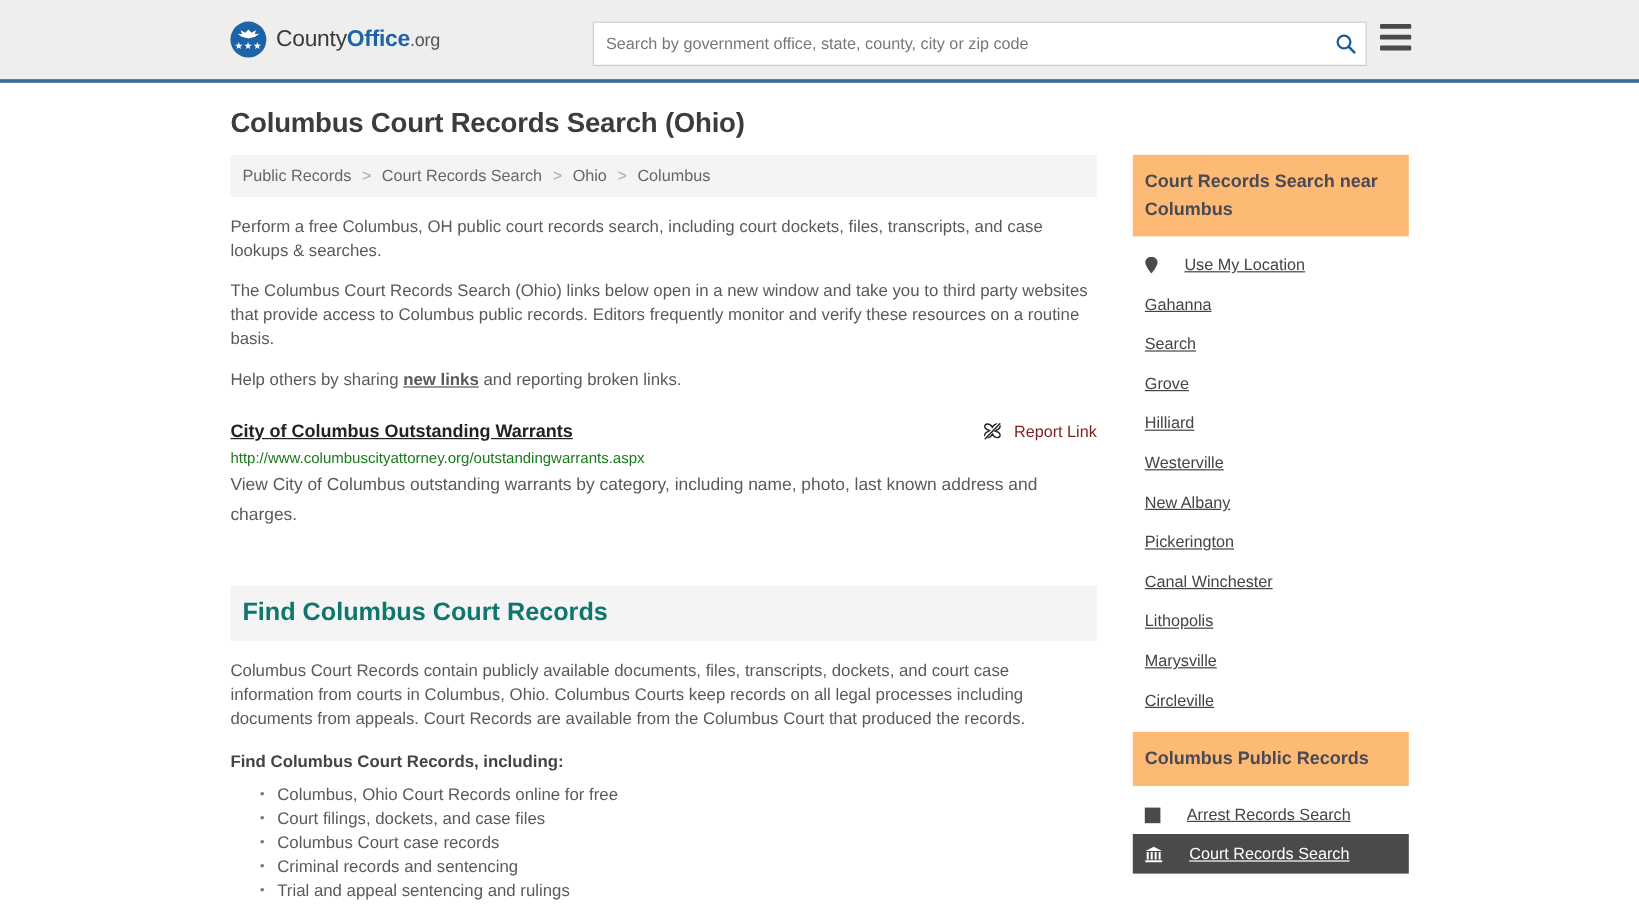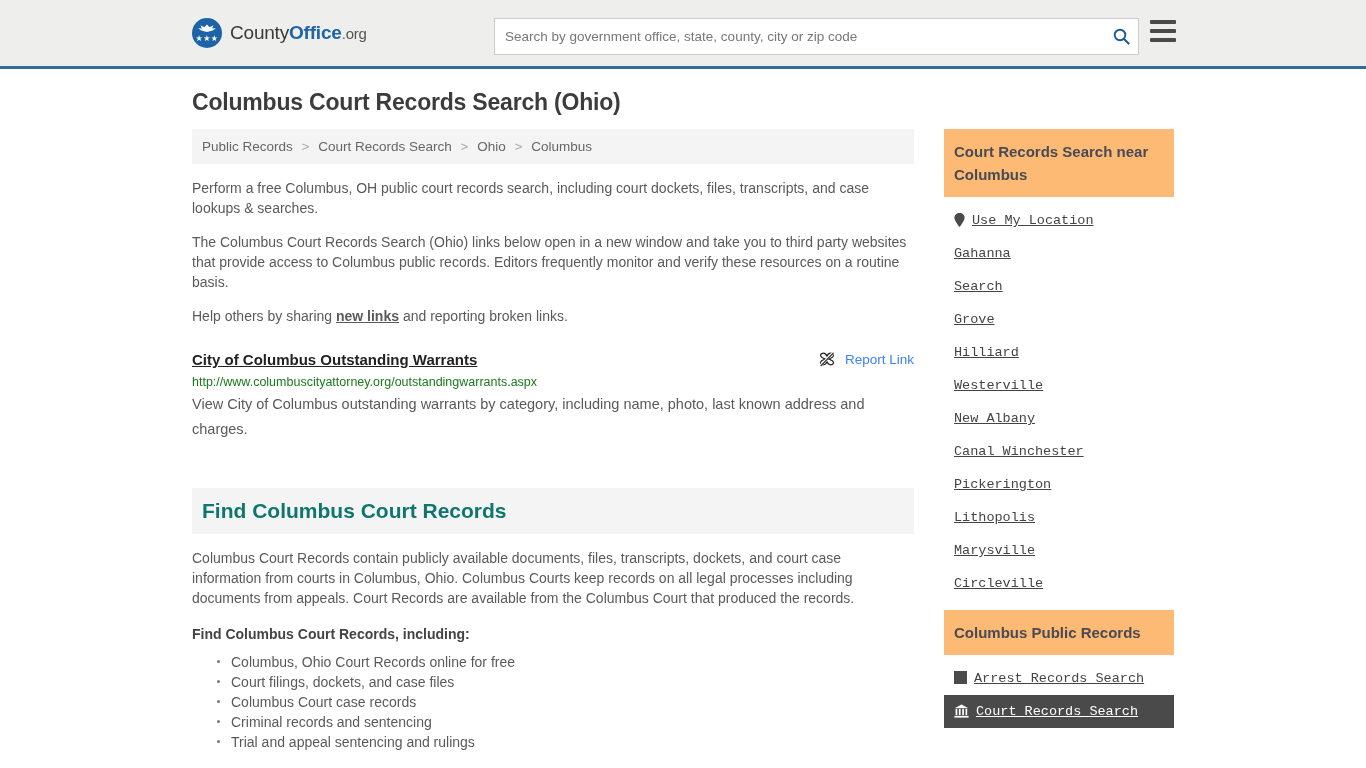--- a/index.html
+++ b/index.html
@@ -178,21 +178,21 @@
     font-weight: bold;
     color: #222222;
     text-decoration: underline;
     line-height: 20px;
   }
   .report-link {
     display: flex;
     align-items: center;
     gap: 10px;
     font-size: 13.5px;
-    color: #3b82f6;
+    color: #7f1d1d;
     text-decoration: none;
     white-space: nowrap;
     padding-top: 1px;
   }
   .result-url {
     display: block;
     font-size: 12.5px;
     color: #1a7a1a;
     margin-top: 4px;
     line-height: 16px;
@@ -255,25 +255,24 @@
     background: #fdba74;
     padding: 11px 10px;
     font-size: 15px;
     font-weight: bold;
     color: #4a4a55;
     line-height: 23px;
   }
   .side-links { padding-top: 7px; }
   .side-link-row {
     display: flex;
-    align-items: flex-start;
-    gap: 7px;
+    align-items: flex-end;
+    gap: 22px;
     padding: 9px 10px;
     text-decoration: none;
-    font-family: Liberation Mono, monospace;
   }
   .side-link-row .lbl {
     font-size: 13.5px;
     color: #444444;
     text-decoration: underline;
   }
   .side-link-row.active {
     background: #4a4a4a;
   }
   .side-link-row.active .lbl { color: #ffffff; }
@@ -405,24 +404,24 @@
           <a href="#" class="side-link-row">
             <span class="lbl">Hilliard</span>
           </a>
           <a href="#" class="side-link-row">
             <span class="lbl">Westerville</span>
           </a>
           <a href="#" class="side-link-row">
             <span class="lbl">New Albany</span>
           </a>
           <a href="#" class="side-link-row">
+            <span class="lbl">Pickerington</span>
+          </a>
+          <a href="#" class="side-link-row">
             <span class="lbl">Canal Winchester</span>
-          </a>
-          <a href="#" class="side-link-row">
-            <span class="lbl">Pickerington</span>
           </a>
           <a href="#" class="side-link-row">
             <span class="lbl">Lithopolis</span>
           </a>
           <a href="#" class="side-link-row">
             <span class="lbl">Marysville</span>
           </a>
           <a href="#" class="side-link-row">
             <span class="lbl">Circleville</span>
           </a>

